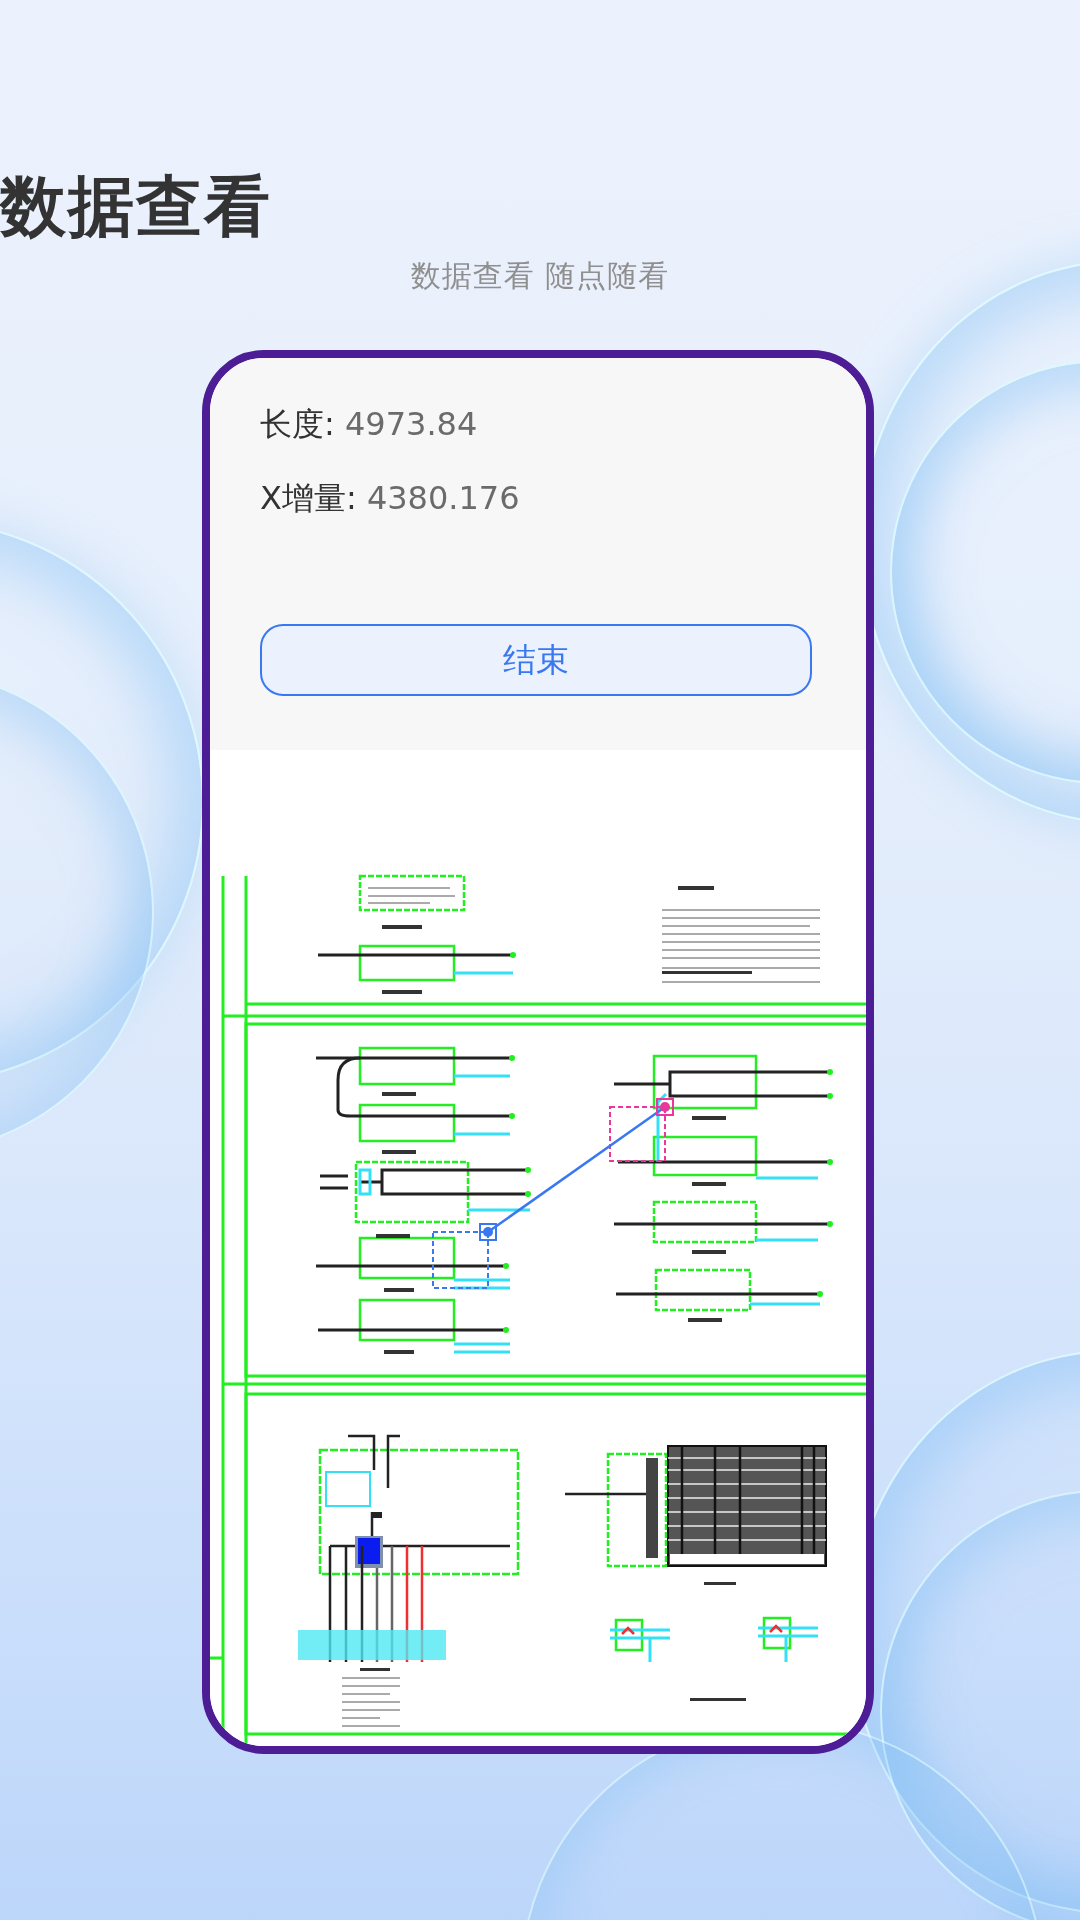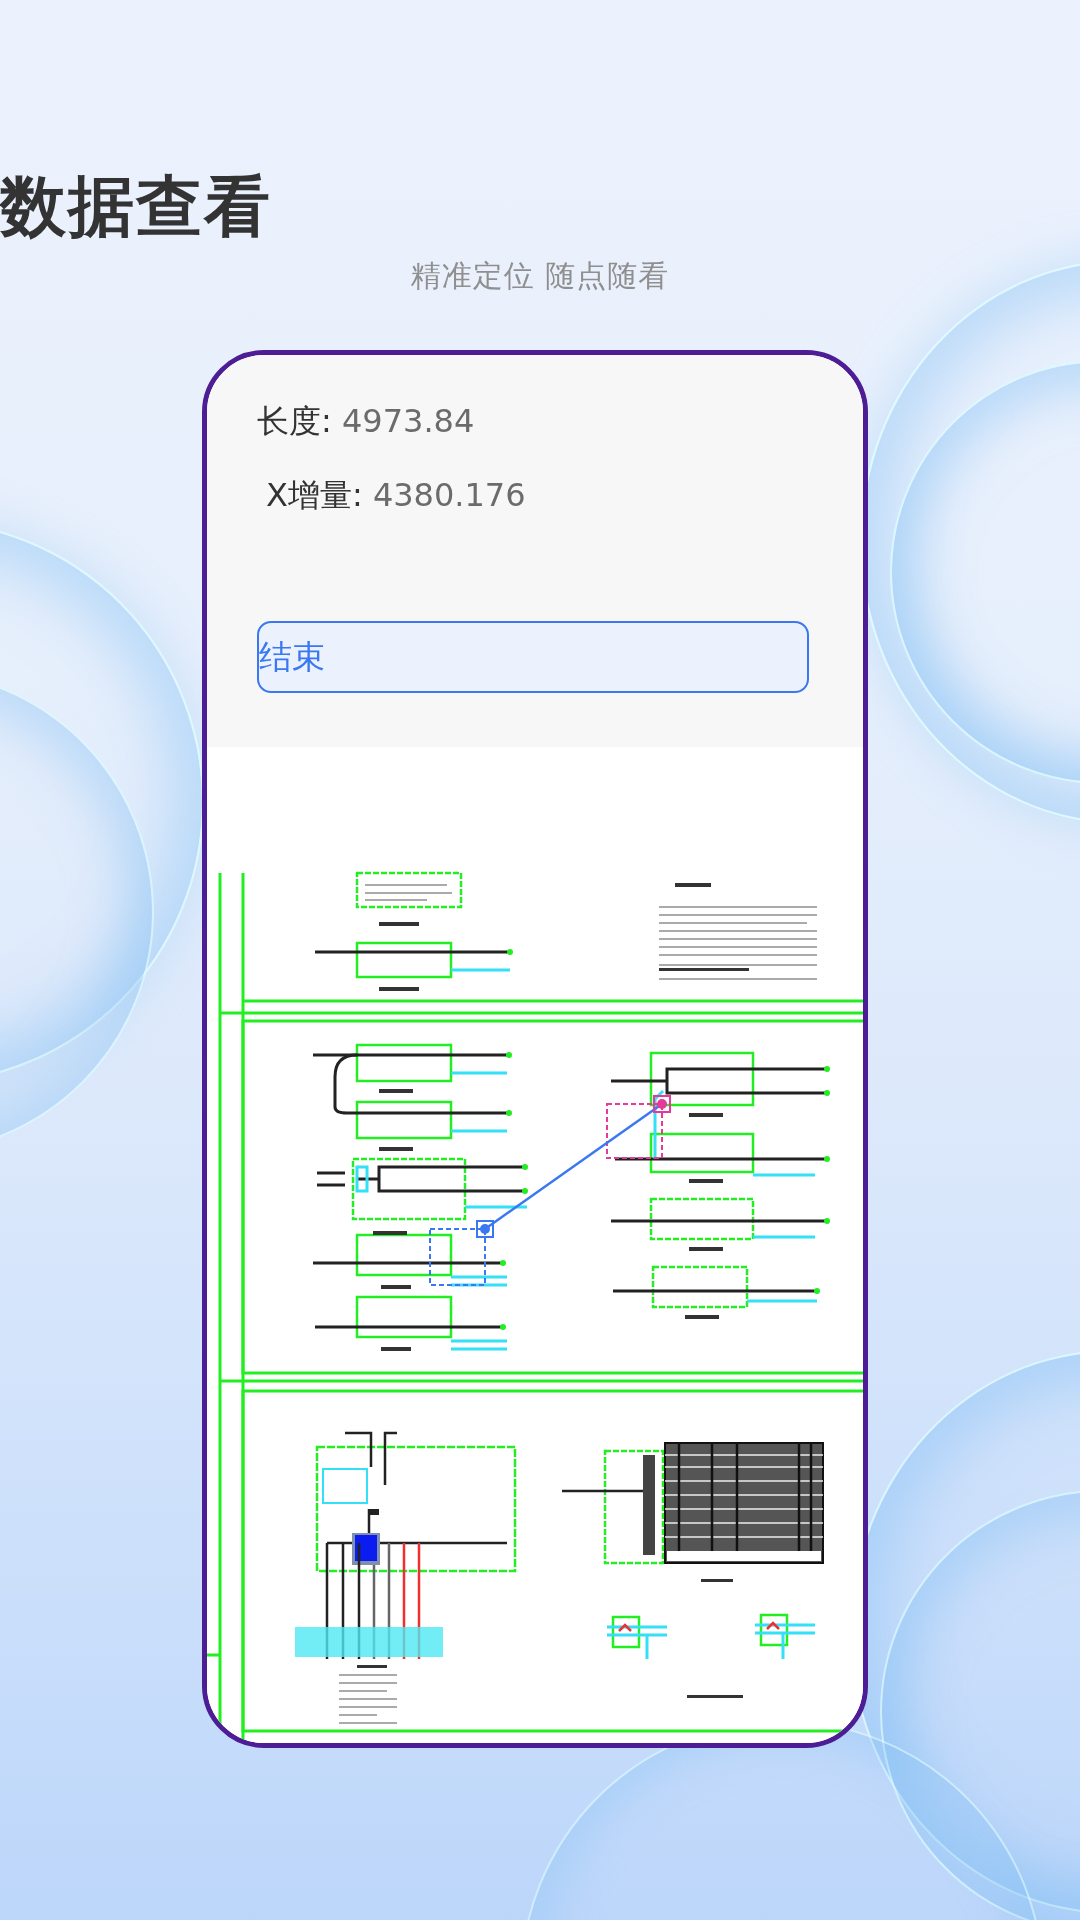--- a/index.html
+++ b/index.html
@@ -35,55 +35,55 @@
     position: absolute; left: 0; right: 0; top: 162px; text-align: left;
     font-size: 66px; font-weight: bold; color: #333333; letter-spacing: 2px;
   }
   .subtitle {
     position: absolute; left: 0; right: 0; top: 256px; text-align: center;
     font-size: 30px; color: #8f8f8f; letter-spacing: 1px;
   }
 
   .phone {
     position: absolute; left: 202px; top: 350px; width: 656px; height: 1388px;
-    border: 5px solid #4c1d95; border-radius: 62px; overflow: hidden;
+    border: 8px solid #4c1d95; border-radius: 62px; overflow: hidden;
     background: #ffffff;
   }
   .info {
     position: absolute; left: 0; top: 0; width: 656px; height: 392px;
     background: #f7f7f7;
   }
   .row { position: absolute; font-size: 32px; color: #333333; white-space: nowrap; }
   .row .val { color: #6b6b6b; }
   .r-length { left: 50px; top: 45px; }
   .r-angle { right: 56px; top: 45px; }
-  .r-x { left: 50px; top: 119px; margin-left: 9px; }
+  .r-x { left: 50px; top: 119px; }
   .r-y { left: 50px; top: 191px; }
   .end-btn {
     position: absolute; left: 50px; top: 266px; width: 548px; height: 68px;
-    border: 2px solid #3a78f2; border-radius: 14px; background: #ebf2fd;
-    color: #3a78f2; font-size: 33px; line-height: 68px;
+    border: 2px solid #3a78f2; border-radius: 23px; background: #ebf2fd;
+    color: #3a78f2; font-size: 33px; text-align: center; line-height: 68px;
     cursor: pointer;
   }
   .drawing { position: absolute; left: 0; top: 392px; width: 656px; height: 996px; background: #ffffff; }
   .drawing svg { position: absolute; left: 0; top: 0; }
 </style>
 </head>
 <body>
 
 <div class="bg-ring ring-a"></div>
 <div class="bg-ring ring-b"></div>
 <div class="bg-ring ring-c"></div>
 <div class="bg-ring ring-d"></div>
 <div class="bg-ring ring-e"></div>
 <div class="bg-ring ring-f"></div>
 <div class="bg-ring ring-g"></div>
 
 <div class="title">数据查看</div>
-<div class="subtitle">精准定位 随点随看</div>
+<div class="subtitle">数据查看 随点随看</div>
 
 <div class="phone">
   <div class="info">
     <div class="row r-length">
       <span>长度: </span><span class="val">4973.84</span>
     </div>
     <div class="row r-x">
       <span>X增量: </span><span class="val">4380.176</span>
     </div>
     <div class="end-btn">结束</div>

